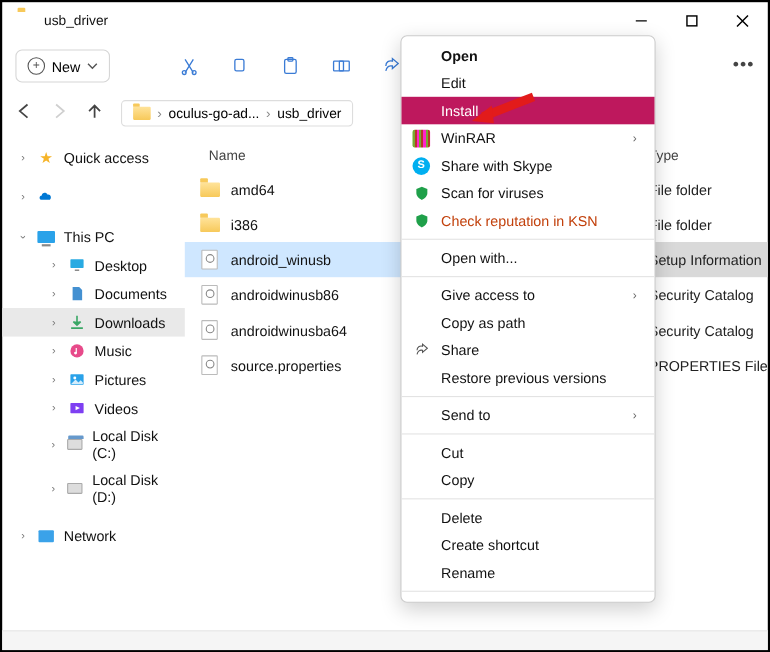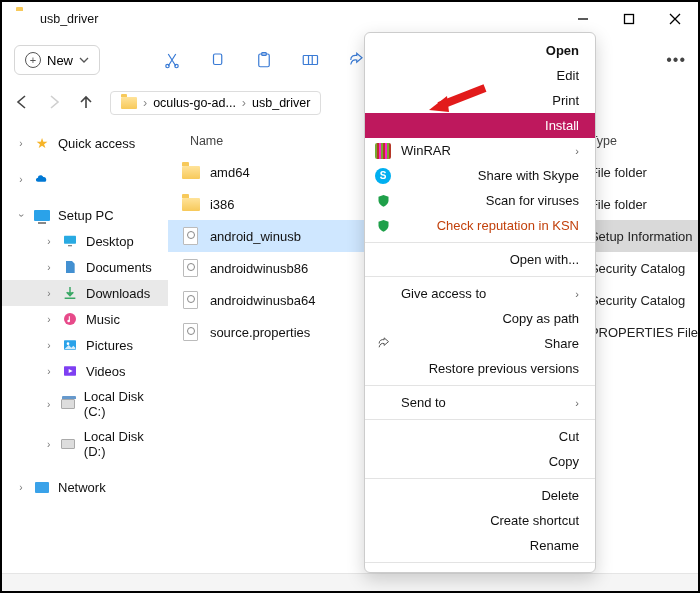--- a/index.html
+++ b/index.html
@@ -59,21 +59,21 @@
   .folder-yellow { width: 18px; height: 13px; background: linear-gradient(#ffe39a, #f7c95a); border-radius: 1px; position: relative; }
   .folder-yellow::before { content:""; position:absolute; top:-4px; left:0; width:7px; height:4px; background:#f7c95a; border-radius:1px 1px 0 0; }
   .file-inf { width: 15px; height: 18px; background: #fff; border: 1px solid #bbb; border-radius: 1px; position: relative; }
   .file-inf::before { content:""; position:absolute; top:3px; left:3px; width:8px; height:8px; border:1px solid #888; border-radius:50%; box-sizing:border-box; }
   .file-inf::after { content:""; position:absolute; top:3px; left:3px; width:8px; height:8px; background: conic-gradient(#888 0 90deg, transparent 90deg 360deg); border-radius:50%; opacity:.0; }
   .type-row { padding: 6px 0 6px 12px; font-size: 13px; color: #222; height: 32px; display:flex; align-items:center; white-space:nowrap; overflow:hidden; }
   .type-row.sel { background: #d9d9d9; }
 
   
   .ctx { position: absolute; left: 362px; top: 30px; width: 232px; background: #fff; border: 1px solid #ccc; border-radius: 6px; box-shadow: 0 6px 18px rgba(0,0,0,.18); font-size: 13px; padding: 5px 0; z-index: 50; }
-  .ctx .mi { padding: 5px 16px 5px 36px; position: relative; display: flex; align-items: center; color: #111; justify-content: flex-end; }
+  .ctx .mi { padding: 5px 16px 5px 36px; position: relative; display: flex; align-items: center; color: #111; }
   .ctx .mi.bold { font-weight: 600; }
   .ctx .mi.hl { background: #be185d; color: #fff; }
   .ctx .mi.dis { color: #c2410c; }
   .ctx .mi .sub { margin-left: auto; color: #666; font-size: 11px; }
   .ctx .sep { height: 1px; background: #e3e3e3; margin: 4px 0; }
   .ctx .lic { position: absolute; left: 10px; top: 50%; transform: translateY(-50%); width: 16px; height: 16px; display:flex; align-items:center; justify-content:center; }
   .winrar { background: repeating-linear-gradient(90deg,#7a3,#7a3 2px,#b53828 2px,#b53828 4px,#f2c 4px,#f2c 6px); border-radius:2px; }
   .skype { background:#00aff0; border-radius:50%; color:#fff; font-size:10px; font-weight:700; }
   .shield { color:#1fa04a; }
   .share-ic { color:#555; }
@@ -201,21 +201,21 @@
               <path d="M6 16 C2 16 2 10 6 10 C6 6 12 5 14 9 C18 8 20 14 17 16 Z" fill="#0078d4"></path>
             </svg>
         </span>
       </div>
       <div style="height:10px"></div>
       <div class="tree-item">
         <span class="chev" style="transform:rotate(90deg)">›</span>
         <span class="ic">
             <span class="pc"></span>
           </span>
-        <span>Setup PC</span>
+        <span>This PC</span>
       </div>
       <div class="tree-item l2">
         <span class="chev">›</span>
         <span class="ic">
             <svg class="desk" width="16" height="16" viewBox="0 0 24 24">
               <rect x="3" y="4" width="18" height="12" rx="1"></rect>
               <rect x="9" y="18" width="6" height="2" fill="#888"></rect>
             </svg>
           </span>
         <span>Desktop</span>
@@ -352,23 +352,20 @@
 
   <div class="statusbar"></div>
 
   <div class="ctx">
     <div class="mi bold">
         <span>Open</span>
       </div>
     <div class="mi">
         <span>Edit</span>
       </div>
-    <div class="mi">
-        <span>Print</span>
-      </div>
     <div class="mi hl">
         <span>Install</span>
       </div>
     <div class="mi">
       <span class="lic winrar"></span>
       <span>WinRAR</span>
         <span class="sub">›</span>
     </div>
     <div class="mi">
       <span class="lic skype">S</span>

